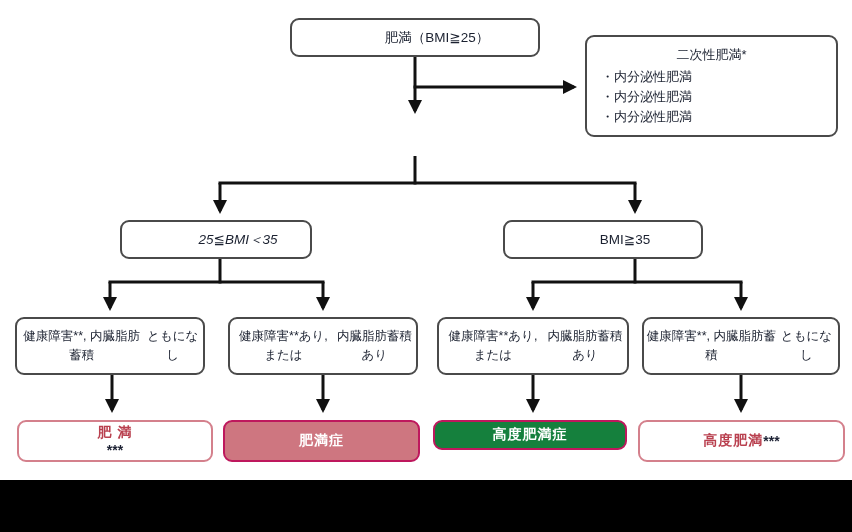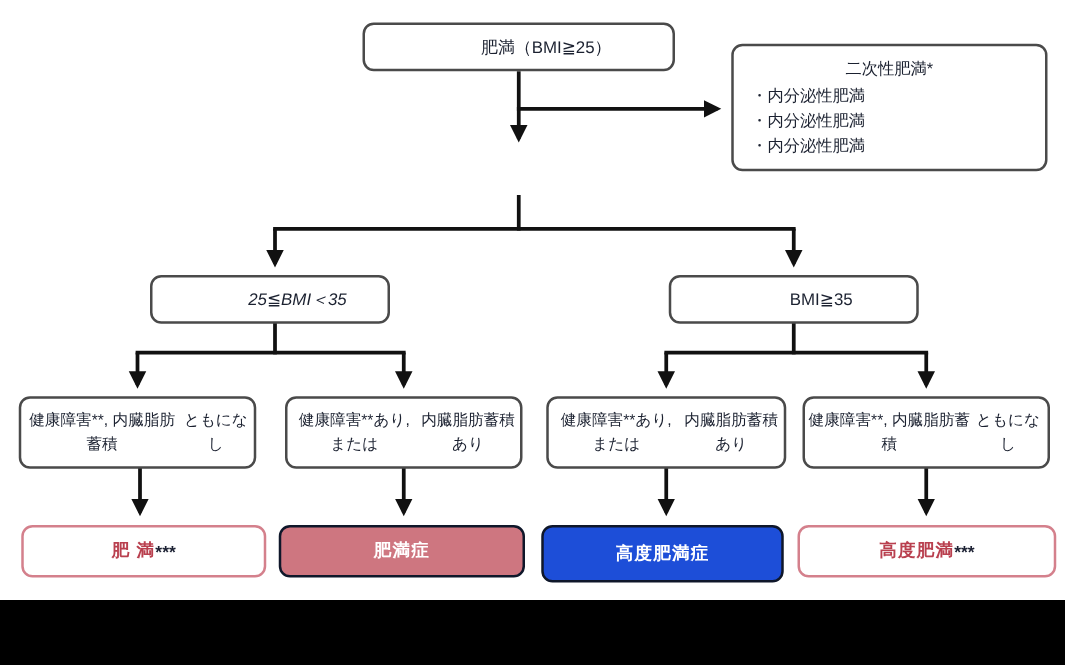--- a/index.html
+++ b/index.html
@@ -15,21 +15,21 @@
   }
   .box.cond{font-size:12.5px;line-height:1.5;padding:4px 2px;}
   .box.secondary{flex-direction:column;align-items:flex-start;justify-content:flex-start;
     padding:8px 14px 6px 14px;font-size:13px;line-height:1.55;text-align:left;}
   .secondary-title{width:100%;text-align:center;margin-bottom:2px;}
   .result{
     position:absolute;border-radius:9px;display:flex;align-items:center;justify-content:center;
     font-size:14px;font-weight:bold;box-sizing:border-box;letter-spacing:1px;
   }
   .result.outline{background:#fff;border:2px solid #d4808c;}
-  .result.filled{border:2px solid #0f172a;color:#fff;align-items:center;}
+  .result.filled{border:2px solid #be185d;color:#fff;align-items:center;}
   .result .red-label{color:#b9404f;}
   .result .dark-suffix{color:#1c2133;letter-spacing:0;}
   .bottom-bar{position:absolute;left:0;top:480px;width:852px;height:52px;background:#000;}
 </style>
 </head>
 <body>
 
 <div class="stage">
 
   <svg class="wires" viewBox="0 0 852 532">
@@ -69,21 +69,21 @@
     <span>・内分泌性肥満</span>
     <span>・内分泌性肥満</span>
     <span>・内分泌性肥満</span>
   </div>
 
 
   <div class="box" style="left:120px;top:220px;width:192px;height:39px;font-style:italic;">
     <span>25≦BMI＜35</span>
   </div>
 
-  <div class="box" style="left:535px;top:220px;width:200px;height:39px;">
+  <div class="box" style="left:503px;top:220px;width:200px;height:39px;">
     <span>BMI≧35</span>
   </div>
 
   <div class="box cond" style="left:15px;top:317px;width:190px;height:58px;">
     <span>健康障害**, 内臓脂肪蓄積</span>
     <span>ともになし</span>
   </div>
 
   <div class="box cond" style="left:228px;top:317px;width:190px;height:58px;">
     <span>健康障害**あり, または</span>
@@ -93,30 +93,30 @@
   <div class="box cond" style="left:437px;top:317px;width:192px;height:58px;">
     <span>健康障害**あり, または</span>
     <span>内臓脂肪蓄積あり</span>
   </div>
 
   <div class="box cond" style="left:642px;top:317px;width:198px;height:58px;">
     <span>健康障害**, 内臓脂肪蓄積</span>
     <span>ともになし</span>
   </div>
 
-  <div class="result outline" style="left:17px;top:420px;width:196px;height:42px;">
+  <div class="result outline" style="left:17px;top:420px;width:196px;height:42px;flex-direction:column;">
     <span class="red-label">肥 満</span>
       <span class="dark-suffix">***</span>
   </div>
 
   <div class="result filled" style="left:223px;top:420px;width:197px;height:42px;background:#ce7680;">
     <span>肥満症</span>
   </div>
 
-  <div class="result filled" style="left:433px;top:420px;width:194px;height:46px;background:#1d4ed8;">
+  <div class="result filled" style="left:433px;top:420px;width:194px;height:30px;background:#15803d;">
     <span>高度肥満症</span>
   </div>
 
   <div class="result outline" style="left:638px;top:420px;width:207px;height:42px;">
     <span class="red-label">高度肥満</span>
       <span class="dark-suffix">***</span>
   </div>
 
   <div class="bottom-bar"></div>
 </div>

